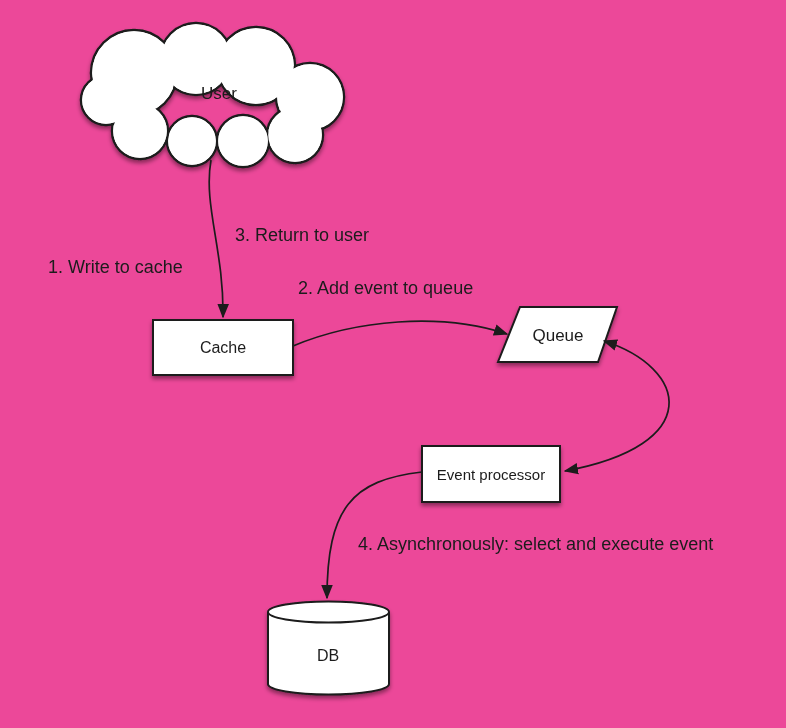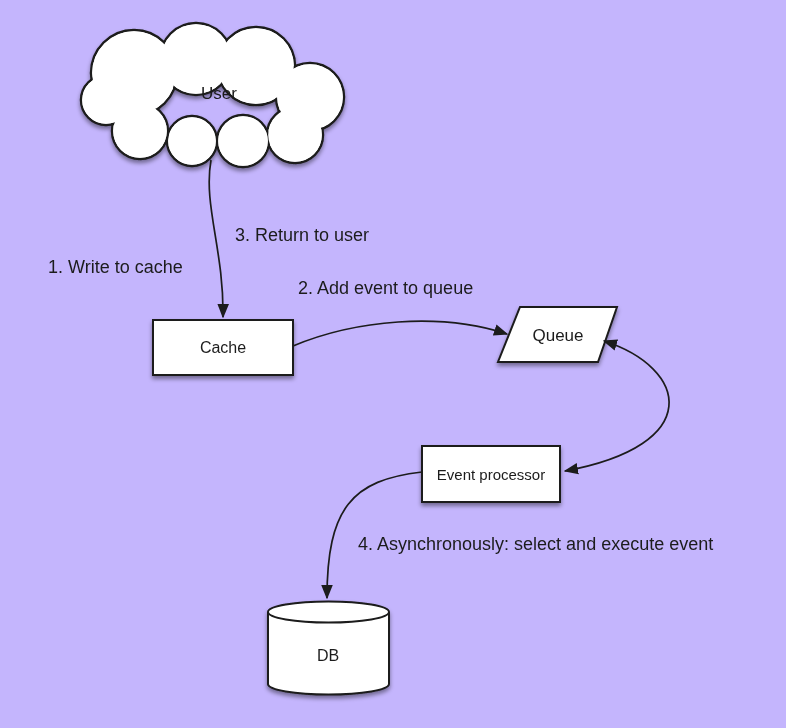--- a/index.html
+++ b/index.html
@@ -1,20 +1,20 @@
 <!DOCTYPE html>
 <html><head>
 <meta charset="utf-8">
 <style>
   html, body { margin: 0; padding: 0; background: #ffffff; }
   .stage {
     position: relative;
     width: 786px;
     height: 728px;
-    background: #c4b5fd;
+    background: #ec4899;
     font-family: "Liberation Sans", sans-serif;
     overflow: hidden;
   }
   svg { display: block; }
   text {
     font-family: "Liberation Sans", sans-serif;
     fill: #1c1c1c;
   }
   .node-label { font-size: 16px; }
   .node-label-sm { font-size: 15px; }

